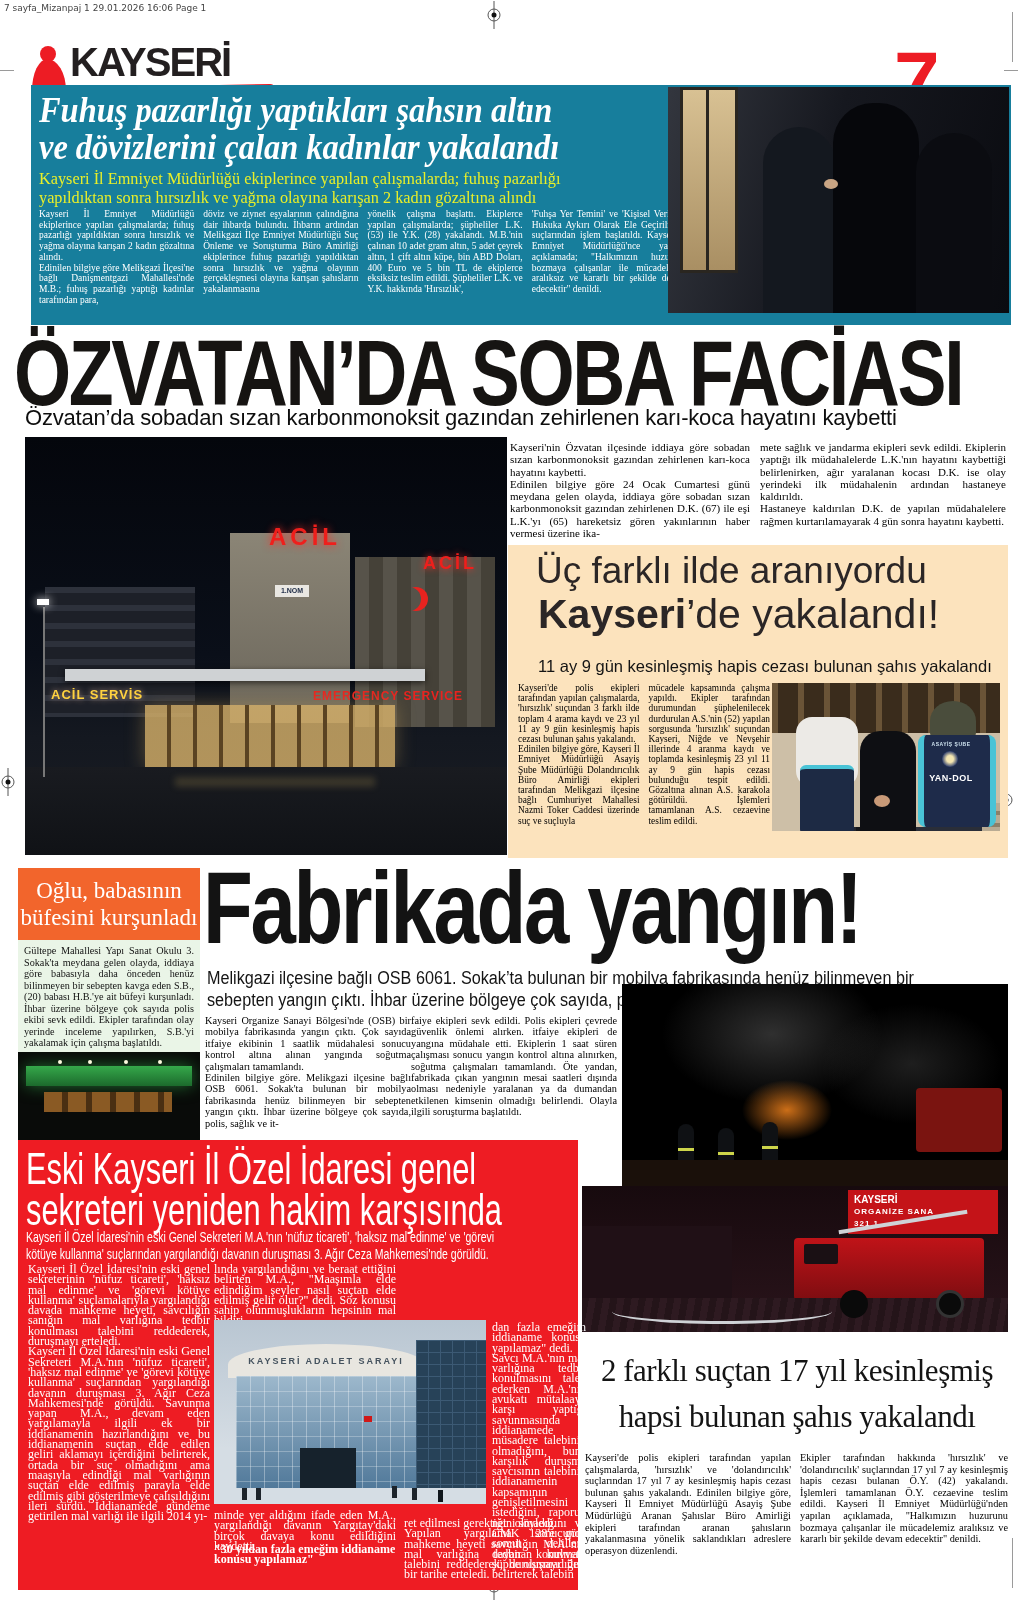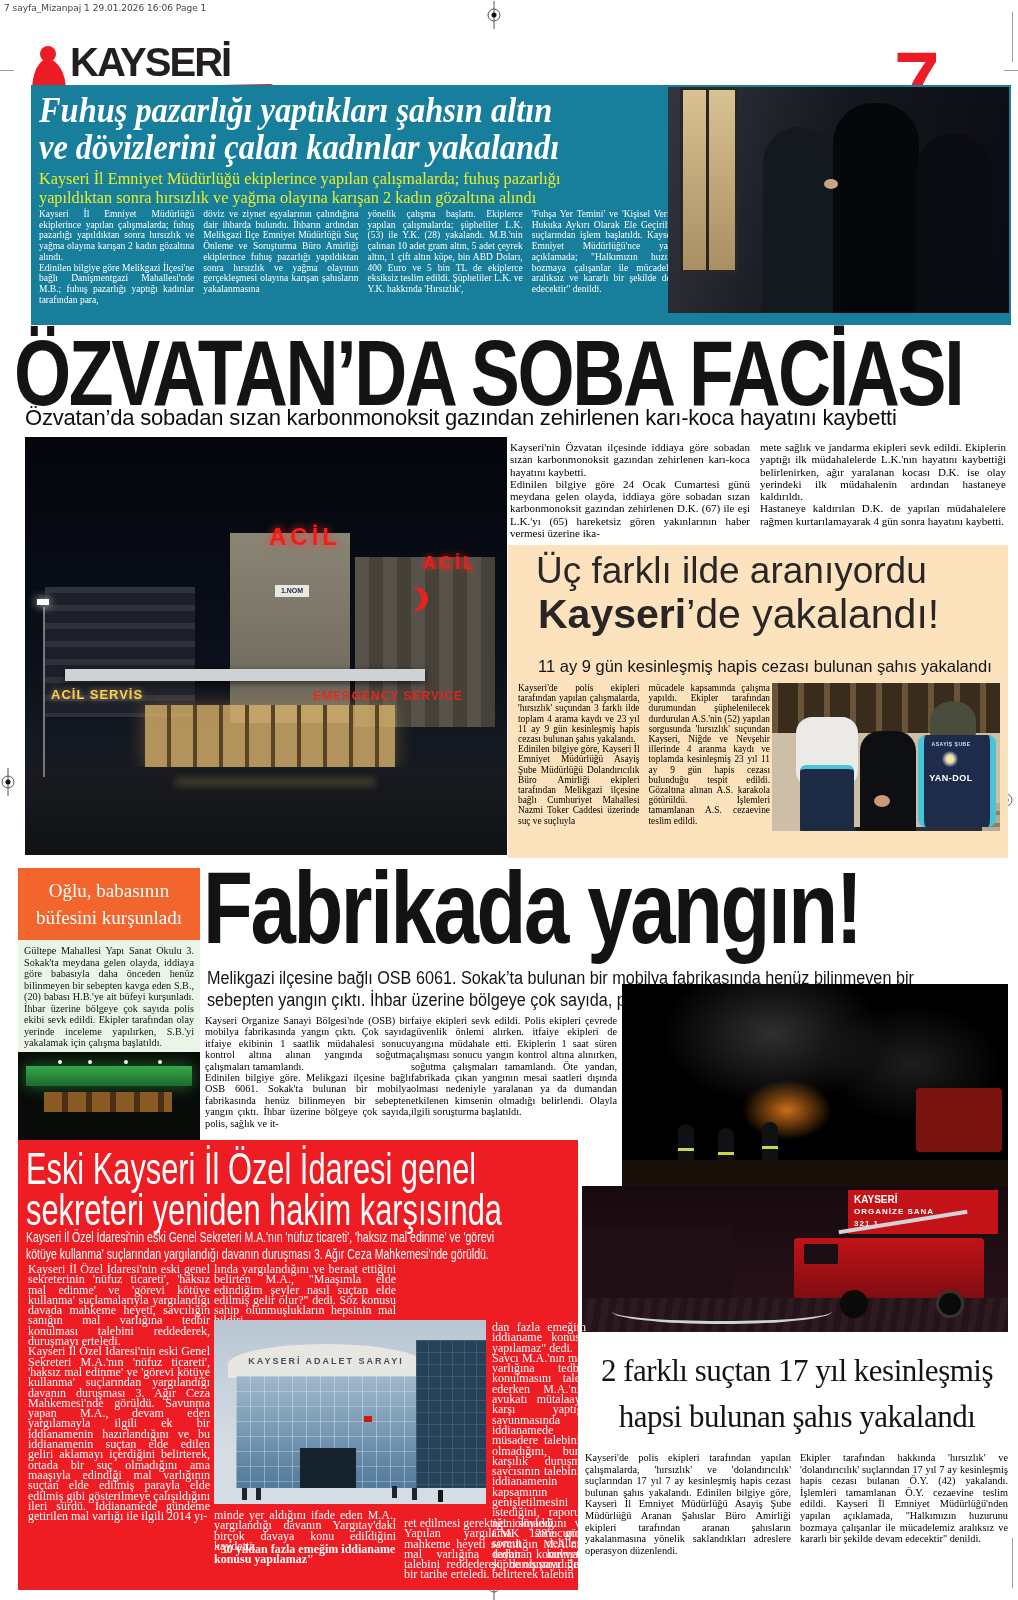--- a/index.html
+++ b/index.html
@@ -92,21 +92,21 @@
   .pa-oR-hood{position:absolute;left:158px;top:18px;width:46px;height:40px;background:#4a4d3c;border-radius:50% 50% 20% 20%;}
   .pa-oR-vest{position:absolute;left:146px;top:52px;width:66px;height:92px;background:#1e2b4a;border-radius:8px;
               border-left:6px solid #49c3d6;border-right:6px solid #49c3d6;}
   .pa-unit{position:absolute;left:150px;top:58px;width:58px;text-align:center;color:#cfe3ef;font:bold 5px "Liberation Sans",sans-serif;letter-spacing:.5px;}
   .pa-badge{position:absolute;left:170px;top:68px;width:16px;height:16px;border-radius:50%;background:radial-gradient(#f4e6b0 30%,#31406b 70%);}
   .pa-yandol{position:absolute;left:148px;top:90px;width:62px;text-align:center;color:#fff;font:bold 9px "Liberation Sans",sans-serif;letter-spacing:.5px;}
   .pa-legs{position:absolute;left:30px;top:144px;width:180px;height:44px;background:linear-gradient(90deg,#23262e 0 30%,#15161a 30% 60%,#2a2e38 60% 100%);}
 
   
   .s4-title{left:18px;top:868px;width:182px;height:72px;background:#f2652c;color:#fff;text-align:center;
-            font-size:19px;line-height:27px;padding-top:9px;box-sizing:border-box;}
+            font-size:23px;line-height:27px;padding-top:9px;box-sizing:border-box;}
   .s4-body{left:18px;top:940px;width:182px;height:112px;background:#eaf5e7;color:#131313;
            font-size:10.2px;line-height:11.5px;padding:5px 6px;box-sizing:border-box;}
   .photo-bufe{left:18px;top:1052px;width:182px;height:88px;background:#090b09;overflow:hidden;}
   .pb-canopy{position:absolute;left:8px;top:14px;width:166px;height:20px;background:linear-gradient(#35a84a,#1c6a2c);box-shadow:0 0 16px #2f9e43aa;}
   .pb-front{position:absolute;left:26px;top:40px;width:128px;height:20px;background:#8a5a24;
             background-image:repeating-linear-gradient(90deg,#8a5a24 0 18px,#4a2f12 18px 24px);}
   .pb-light{position:absolute;left:40px;top:8px;width:4px;height:4px;border-radius:50%;background:#fffbe0;
             box-shadow:30px 0 0 #fffbe0,66px 0 0 #fffbe0,100px 0 0 #fffbe0;}
 
   

